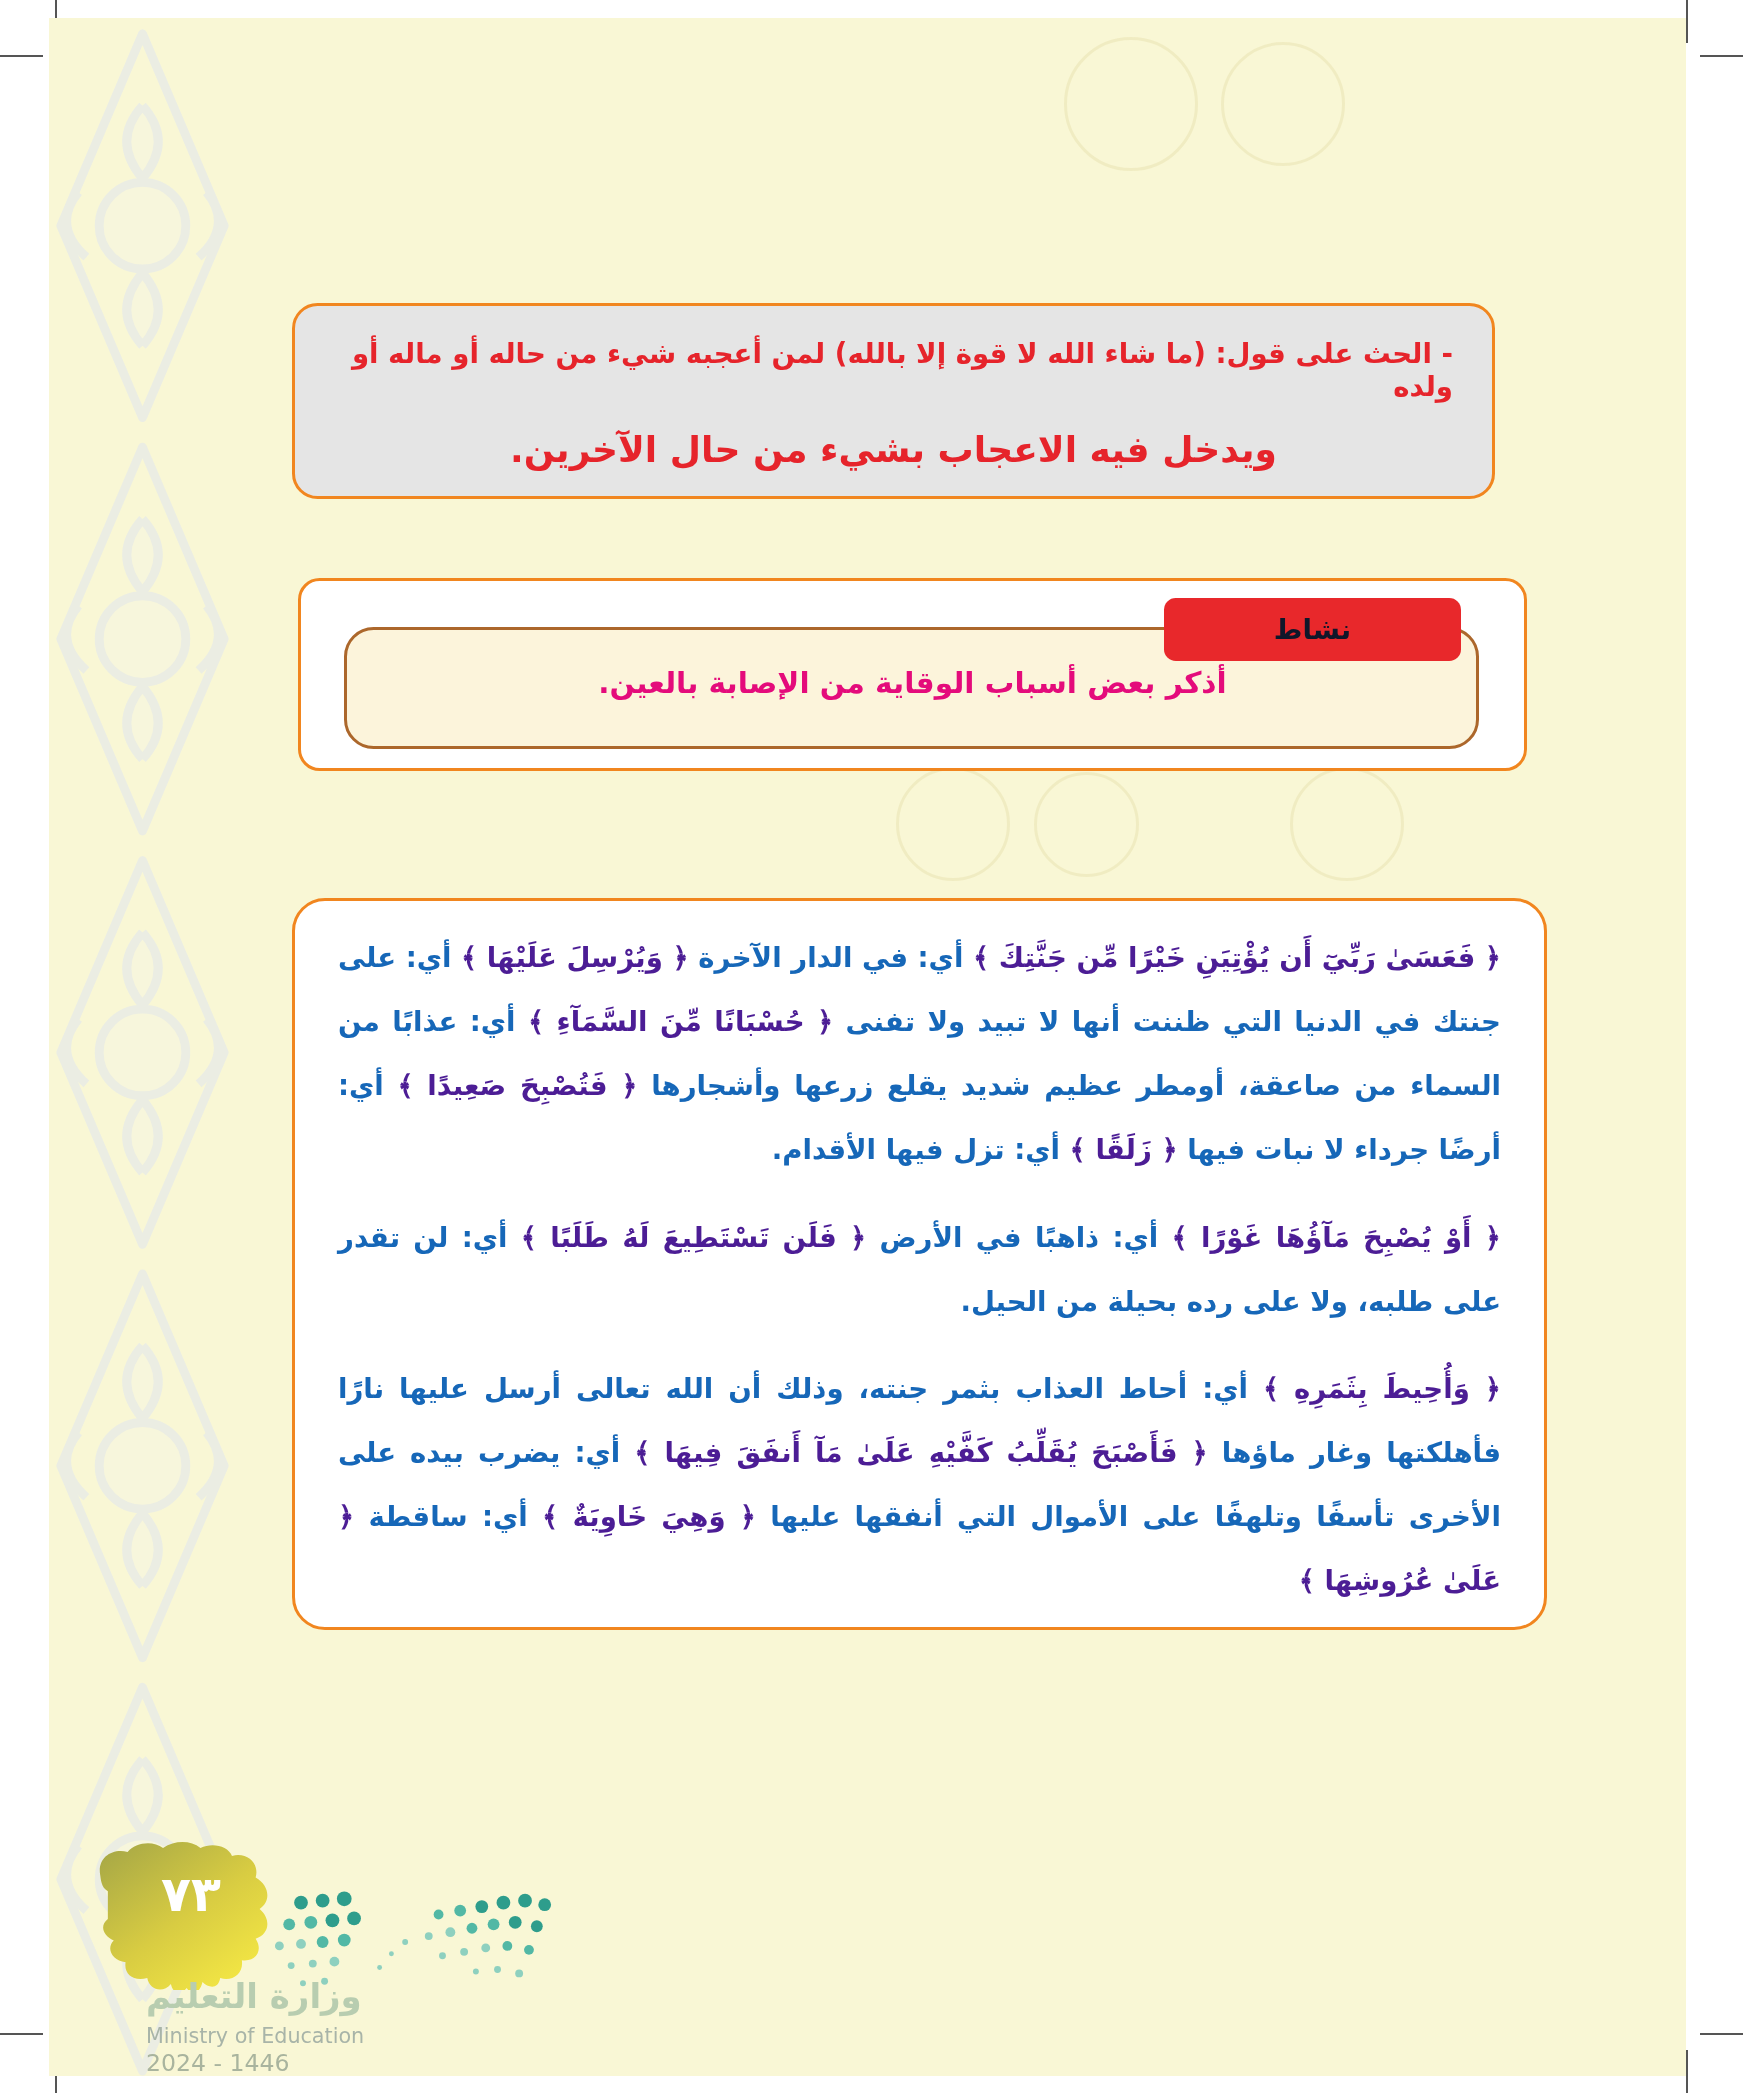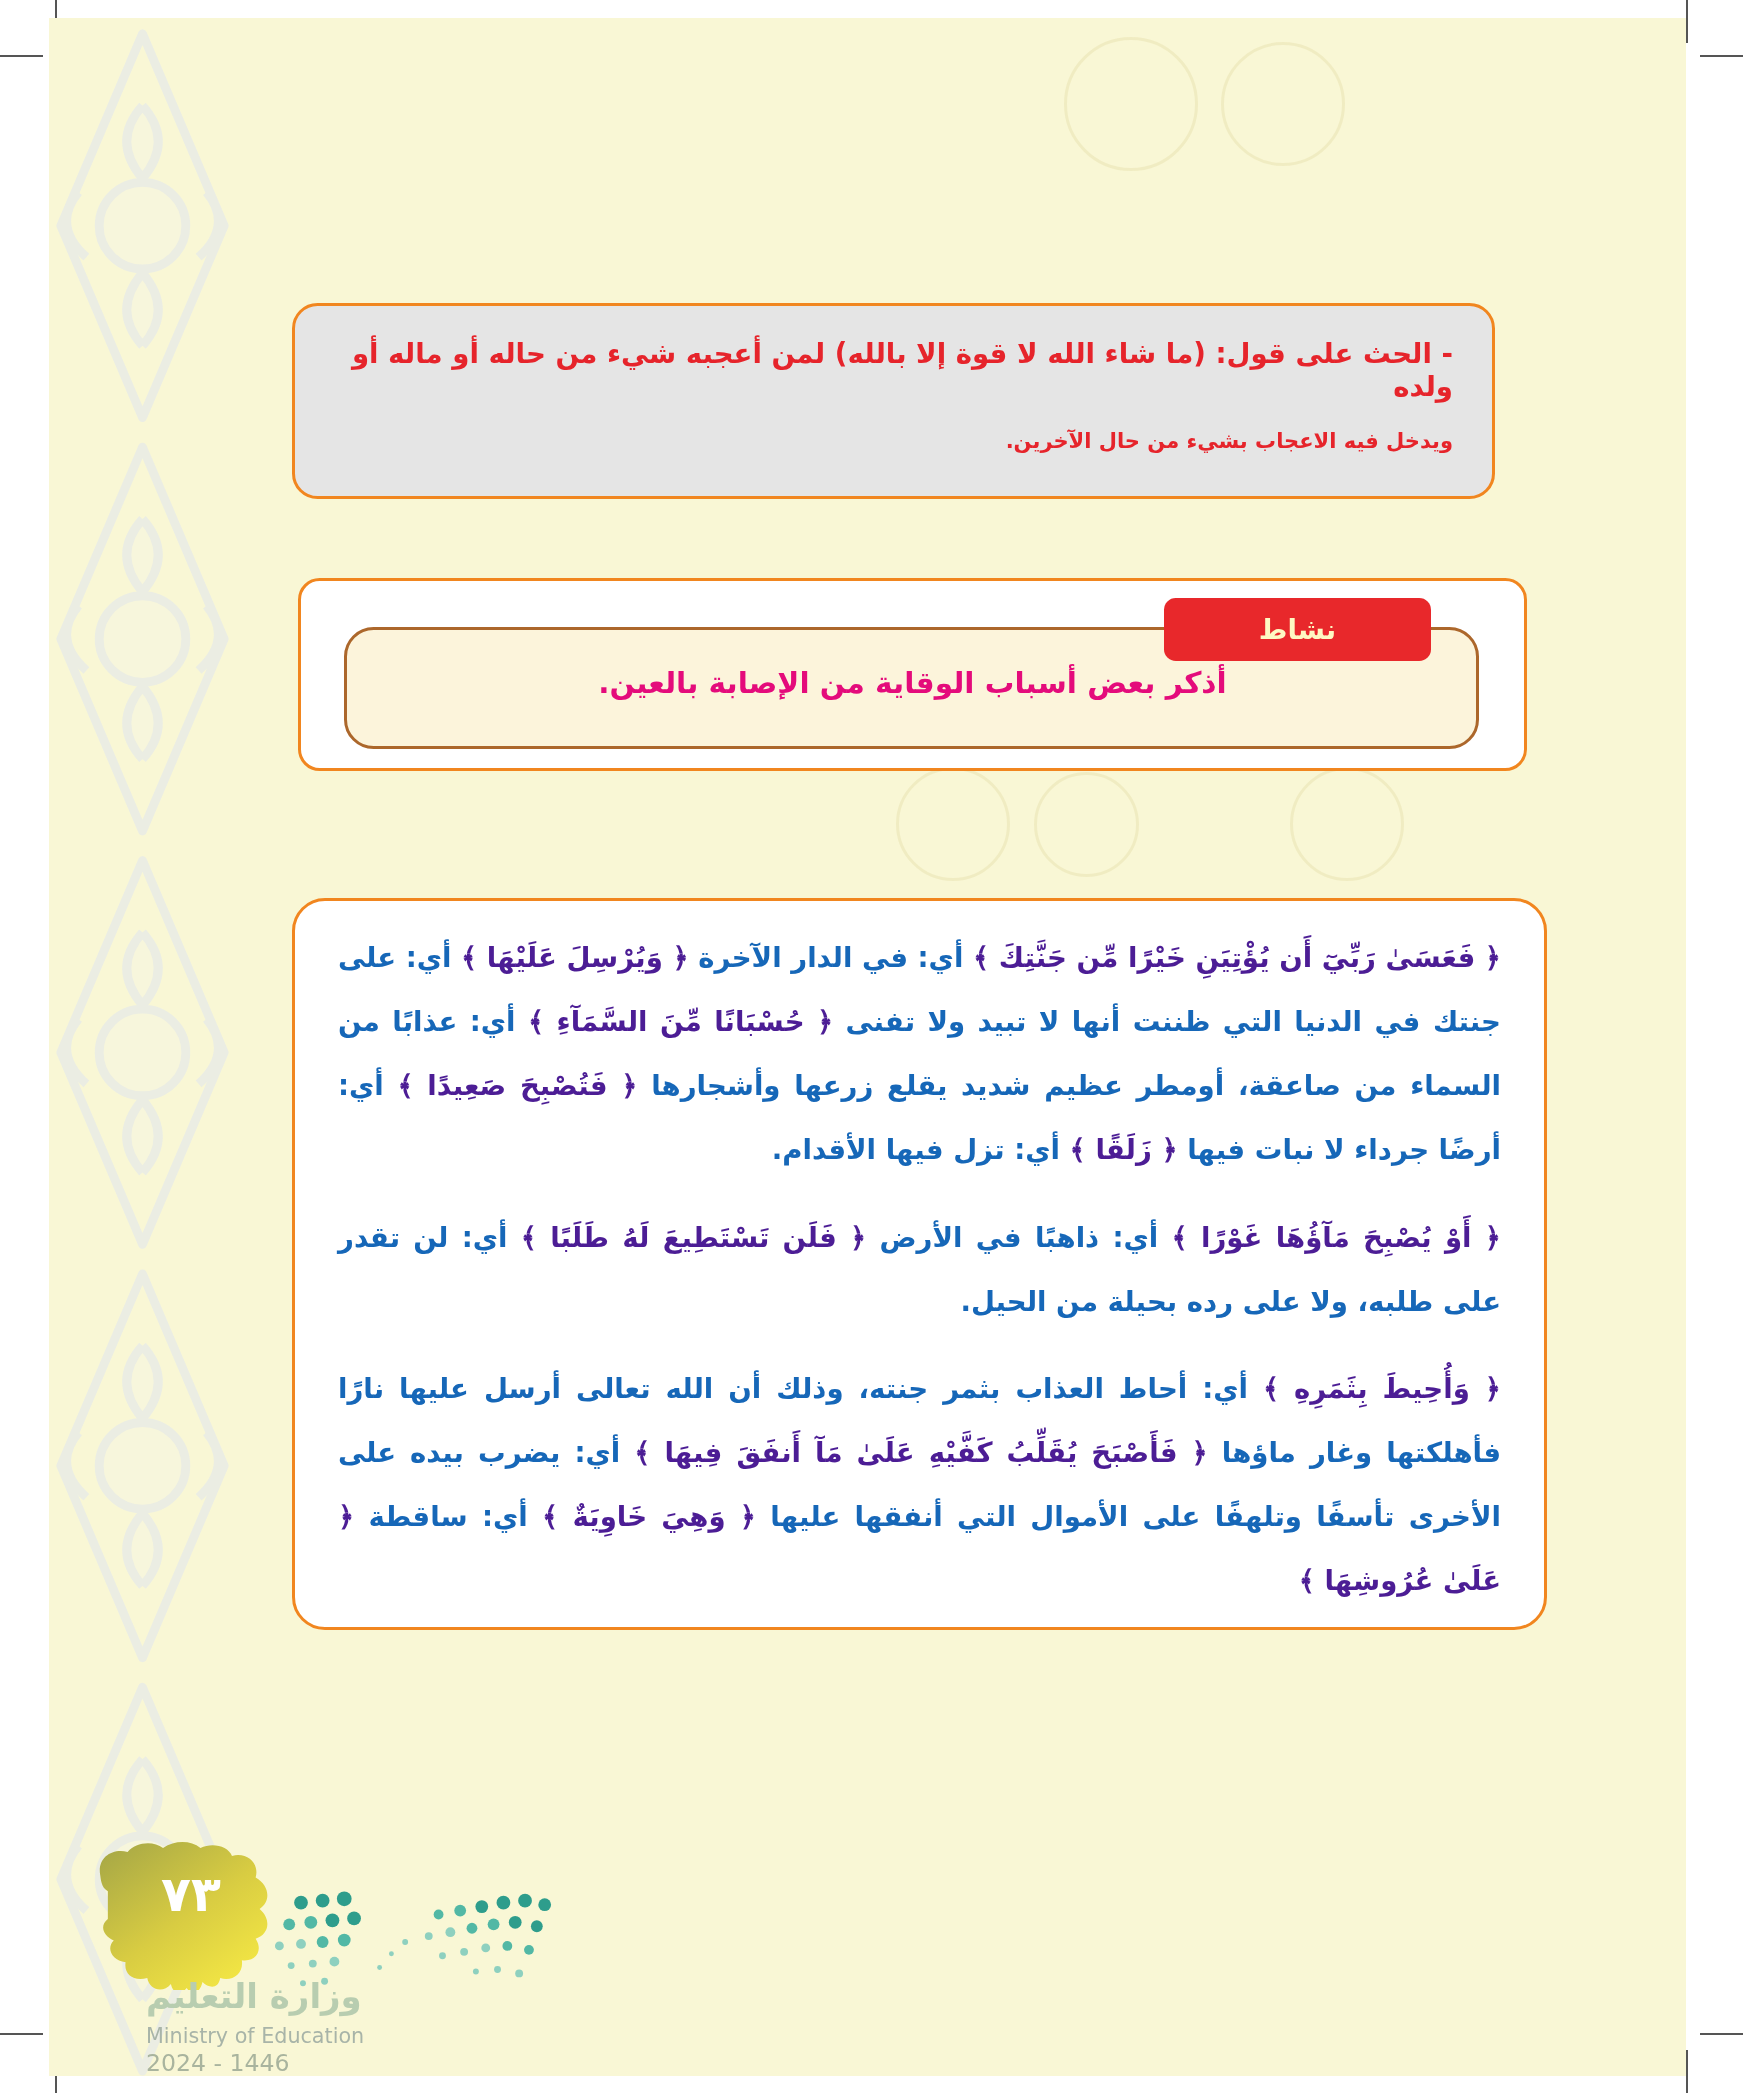--- a/index.html
+++ b/index.html
@@ -18,30 +18,30 @@
         justify-content:flex-end;color:#E6242B;font-weight:bold;direction:rtl;}
   .banner1{left:855px;top:239px;width:587px;height:73px;}
   .banner1 .banner-label{font-size:32.5px;padding-left:587px;padding-right:0;justify-content:flex-start;padding-right:51px;padding-left:0;}
   .banner2{left:934px;top:838px;width:508px;height:75px;}
   .banner2 .banner-label{font-size:35px;padding-right:33px;}
   
   .box1{position:absolute;left:243px;top:285px;width:1197px;height:190px;background:#e5e5e5;
         border:3.9px solid #F1861F;border-radius:25.6px;z-index:2;}
   .box1 .l1{margin:31.5px 39px 0 39px;direction:rtl;text-align:right;color:#E6242B;
         font-weight:bold;font-size:27.6px;}
-  .box1 .l2{margin:25.6px 39px 0 39px;direction:rtl;text-align:right;color:#E6242B;
-        font-weight:bold;font-size:21px;}
+  .box1 .l2{margin:25.6px 39px 0 39px;direction:rtl;text-align:center;color:#E6242B;
+        font-weight:bold;font-size:36px;}
   
   .act-outer{position:absolute;left:249px;top:560px;width:1223px;height:187px;background:#ffffff;
         border:3.9px solid #F1861F;border-radius:21.7px;z-index:2;}
   .act-inner{position:absolute;left:43px;top:46px;width:1129px;height:116px;background:#FCF4DB;
         border:3px solid #AC672B;border-radius:29.6px;}
-  .act-tab{position:absolute;left:863px;top:17.7px;width:267px;height:63px;background:#E8282B;
+  .act-tab{position:absolute;left:863px;top:17.7px;width:297px;height:63px;background:#E8282B;
         border-radius:11.8px;display:flex;align-items:center;justify-content:center;
-        color:#fef9c3;font-size:27.6px;font-weight:bold;z-index:3;}
+        color:#0f172a;font-size:27.6px;font-weight:bold;z-index:3;}
   .act-prompt{position:absolute;left:0;right:0;top:85px;text-align:center;direction:rtl;
         color:#E40B7B;font-size:29.6px;font-weight:bold;z-index:3;}
   
   .tafsir-box{position:absolute;left:243px;top:880px;width:1249px;height:726px;background:#ffffff;
         border:3.9px solid #F1861F;border-radius:33px;z-index:2;overflow:hidden;}
   .tafsir-text{margin:25.6px 43px 0 43px;direction:rtl;text-align:justify;color:#1667B8;
         font-size:27.6px;font-weight:bold;line-height:64px;}
   .tafsir-text p{margin:0 0 23.6px 0;}
   .q{color:#4c1d95;}
   

